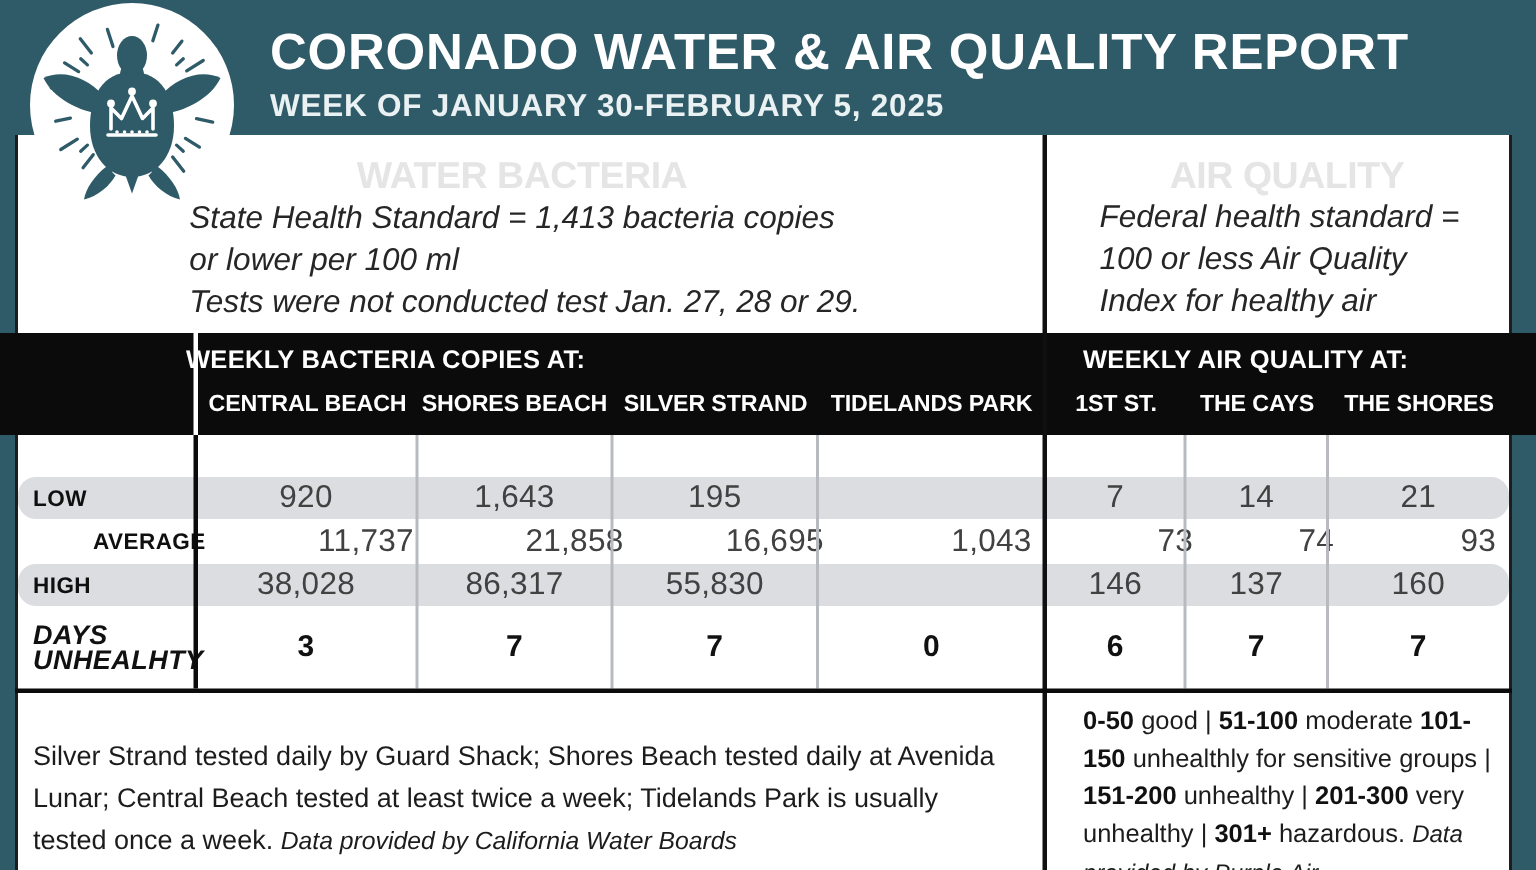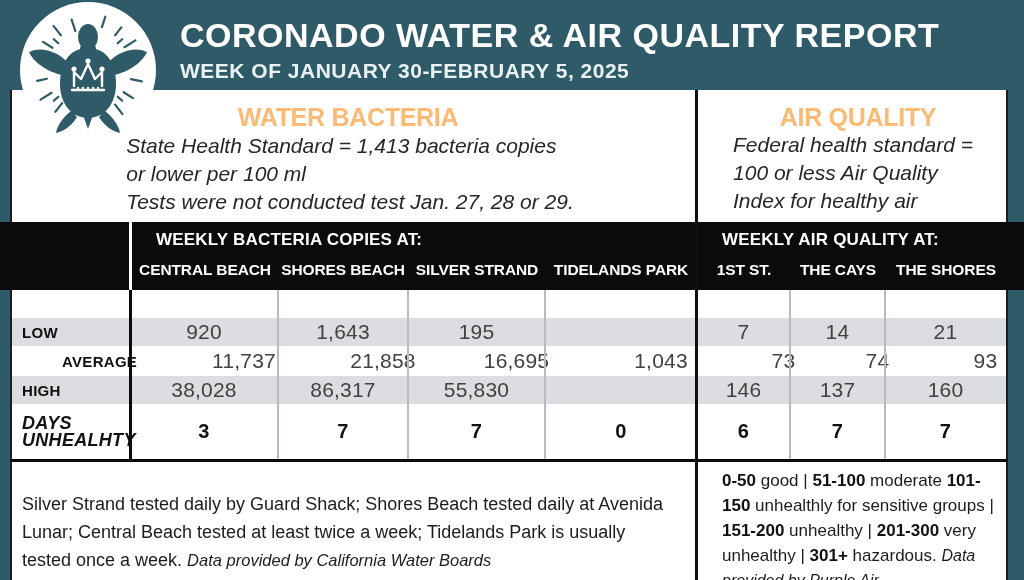--- a/index.html
+++ b/index.html
@@ -18,42 +18,42 @@
     font-size:21px; font-weight:700; letter-spacing:0.5px; white-space:nowrap;
   }
   .logo { position:absolute; left:20px; top:2px; width:136px; height:136px; z-index:6; }
   
   .content {
     position:absolute; left:10px; top:90px; width:998px; height:490px;
     background:#ffffff; border-left:2px solid #1d1d1d; border-right:2px solid #1d1d1d;
   }
   
   .panel-title {
-    position:absolute; color:#fdba74; font-weight:800; font-size:25px;
+    position:absolute; color:#e5e5e5; font-weight:800; font-size:25px;
     letter-spacing:-0.3px; text-align:right; white-space:nowrap; transform:translateX(-50%);
   }
   .panel-lines {
     position:absolute; font-style:italic; font-size:21px; color:#262626;
     line-height:28px; text-align:left; transform:translateX(-50%); white-space:nowrap;
   }
   
   .band { position:absolute; left:0; top:222px; width:1024px; height:68px; background:#0b0b0b; z-index:2; }
   .grouphead {
     position:absolute; top:230px; color:#ffffff; font-weight:800; font-size:17px;
     letter-spacing:0.2px; white-space:nowrap; z-index:3;
   }
   .colhead {
     position:absolute; top:261px; color:#ffffff; font-weight:800; font-size:15.5px;
     letter-spacing:-0.1px; white-space:nowrap; transform:translateX(-50%); z-index:3;
   }
   
   .trow {
     position:absolute; left:12px; width:994px; display:grid;
     grid-template-columns:118px 148px 130px 137px 152px 93px 95px 121px;
-    align-items:center; z-index:1;
+    align-items:center; z-index:1;border-radius:12px;
   }
   .trow.stripe { background:#dbdde0; }
   .cell { text-align:center; font-size:21px; font-weight:400; color:#414141; letter-spacing:0.2px; }
   .cell.label {
     text-align:left; padding-left:10px; font-size:15px; font-weight:800;
     color:#0f0f0f; letter-spacing:0.3px; line-height:17px;
   }
   .trow.boldvals .cell { font-size:20px; font-weight:800; color:#111111; }
   .trow.boldvals .cell.label { font-size:18px;font-style:italic; }
   
@@ -145,21 +145,21 @@
   </div>
 
   <div class="panel-title" style="left:858px; top:103px;">AIR QUALITY</div>
   <div class="panel-lines" style="left:853px; top:131px;">
     <div>Federal health standard =</div>
     <div>100 or less Air Quality</div>
     <div>Index for healthy air</div>
   </div>
 
   <div class="band"></div>
-  <div class="grouphead" style="left:156px;">WEEKLY BACTERIA COPIES AT:</div>
+  <div class="grouphead" style="left:124px;">WEEKLY BACTERIA COPIES AT:</div>
   <div class="grouphead" style="left:722px;">WEEKLY AIR QUALITY AT:</div>
   <div class="colhead" style="left:205px;">CENTRAL BEACH</div>
   <div class="colhead" style="left:343px;">SHORES BEACH</div>
   <div class="colhead" style="left:477px;">SILVER STRAND</div>
   <div class="colhead" style="left:621px;">TIDELANDS PARK</div>
   <div class="colhead" style="left:744px;">1ST ST.</div>
   <div class="colhead" style="left:838px;">THE CAYS</div>
   <div class="colhead" style="left:946px;">THE SHORES</div>
 
   <div class="trow stripe" style="top:318px; height:28px;">

